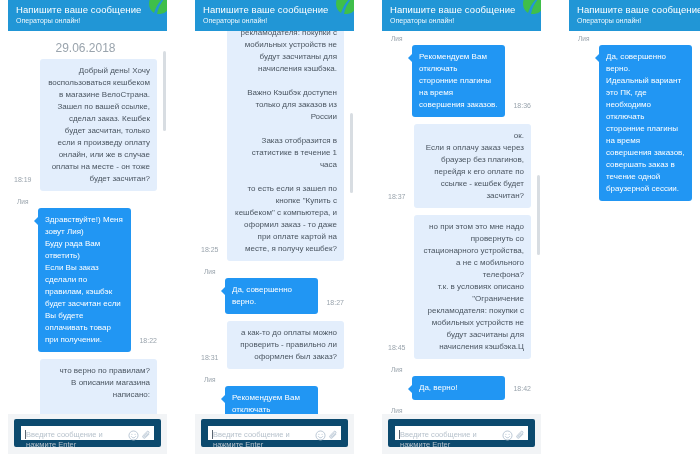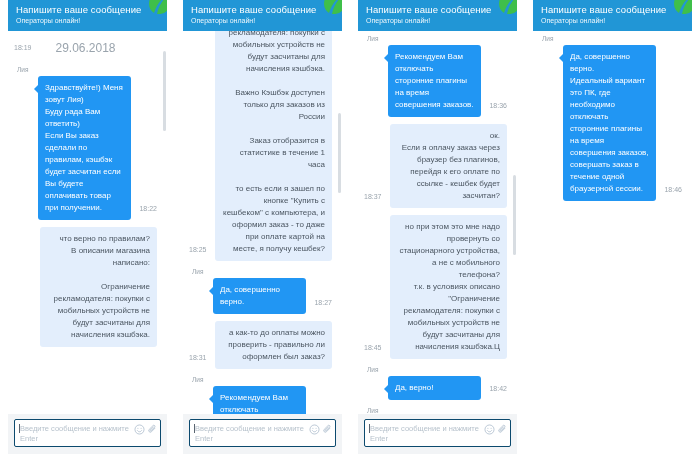--- a/index.html
+++ b/index.html
@@ -7,20 +7,21 @@
     width: 700px; height: 454px;
     background: #ffffff;
     font-family: "Liberation Sans", sans-serif;
     overflow: hidden;
   }
   .board {
     position: relative;
     width: 700px; height: 454px;
     display: flex;
     background: #ffffff;
+    gap: 12px;
   }
 
   
   .panel {
     position: relative;
     width: 175px;
     height: 454px;
     background: #ffffff;
     overflow: hidden;
     flex: 0 0 175px;
@@ -140,21 +141,21 @@
     position: absolute;
     left: 0; right: 0; bottom: 0;
     height: 40px;
     background: #f2f4f6;
     padding: 5px 6px 7px 6px;
   }
   .composer-box {
     position: relative;
     height: 28px;
     background: #ffffff;
-    border: 1px solid #0c4a6e;
+    border: 7px solid #0c4a6e;
     border-radius: 2px;
     padding: 4px 28px 0 5px;
   }
   .composer-ph {
     font-size: 7.5px;
     line-height: 10px;
     color: #b7c2cc;
     white-space: pre-line;
   }
   .caret {
@@ -197,20 +198,21 @@
           <div class="leaf"><svg viewBox="0 0 26 26" width="26" height="26">
               <path d="M26 0C14 0 4 6 4 16c0 4 2 7 5 9 3-10 9-16 17-20-7 5-12 11-14 21 9 1 14-6 14-14V0z" fill="#3fbf4a"></path>
             </svg></div>
           <div class="title">Напишите ваше сообщение</div>
           <div class="sub">Операторы онлайн!</div>
         </div>
         <div class="chat-body with-input">
           <div class="scroll-stage" style="top: 0px;">
             <div class="date-sep">29.06.2018</div>
             <div class="msg-row out">
+              <div class="bubble out">Добрый день! Хочу воспользоваться кешбеком в магазине ВелоСтрана. Зашел по вашей ссылке, сделал заказ. Кешбек будет засчитан, только если я произведу оплату онлайн, или же в случае оплаты на месте - он тоже будет засчитан?</div>
               <div class="stamp">18:19</div>
             </div>
             <div class="msg-row in">
               <div class="sender">Лия</div>
               <div class="bubble in">Здравствуйте!) Меня зовут Лия)
 Буду рада Вам ответить)
 Если Вы заказ сделали по правилам, кэшбэк будет засчитан если Вы будете оплачивать товар при получении.</div>
               <div class="stamp">18:22</div>
             </div>
             <div class="msg-row out">

